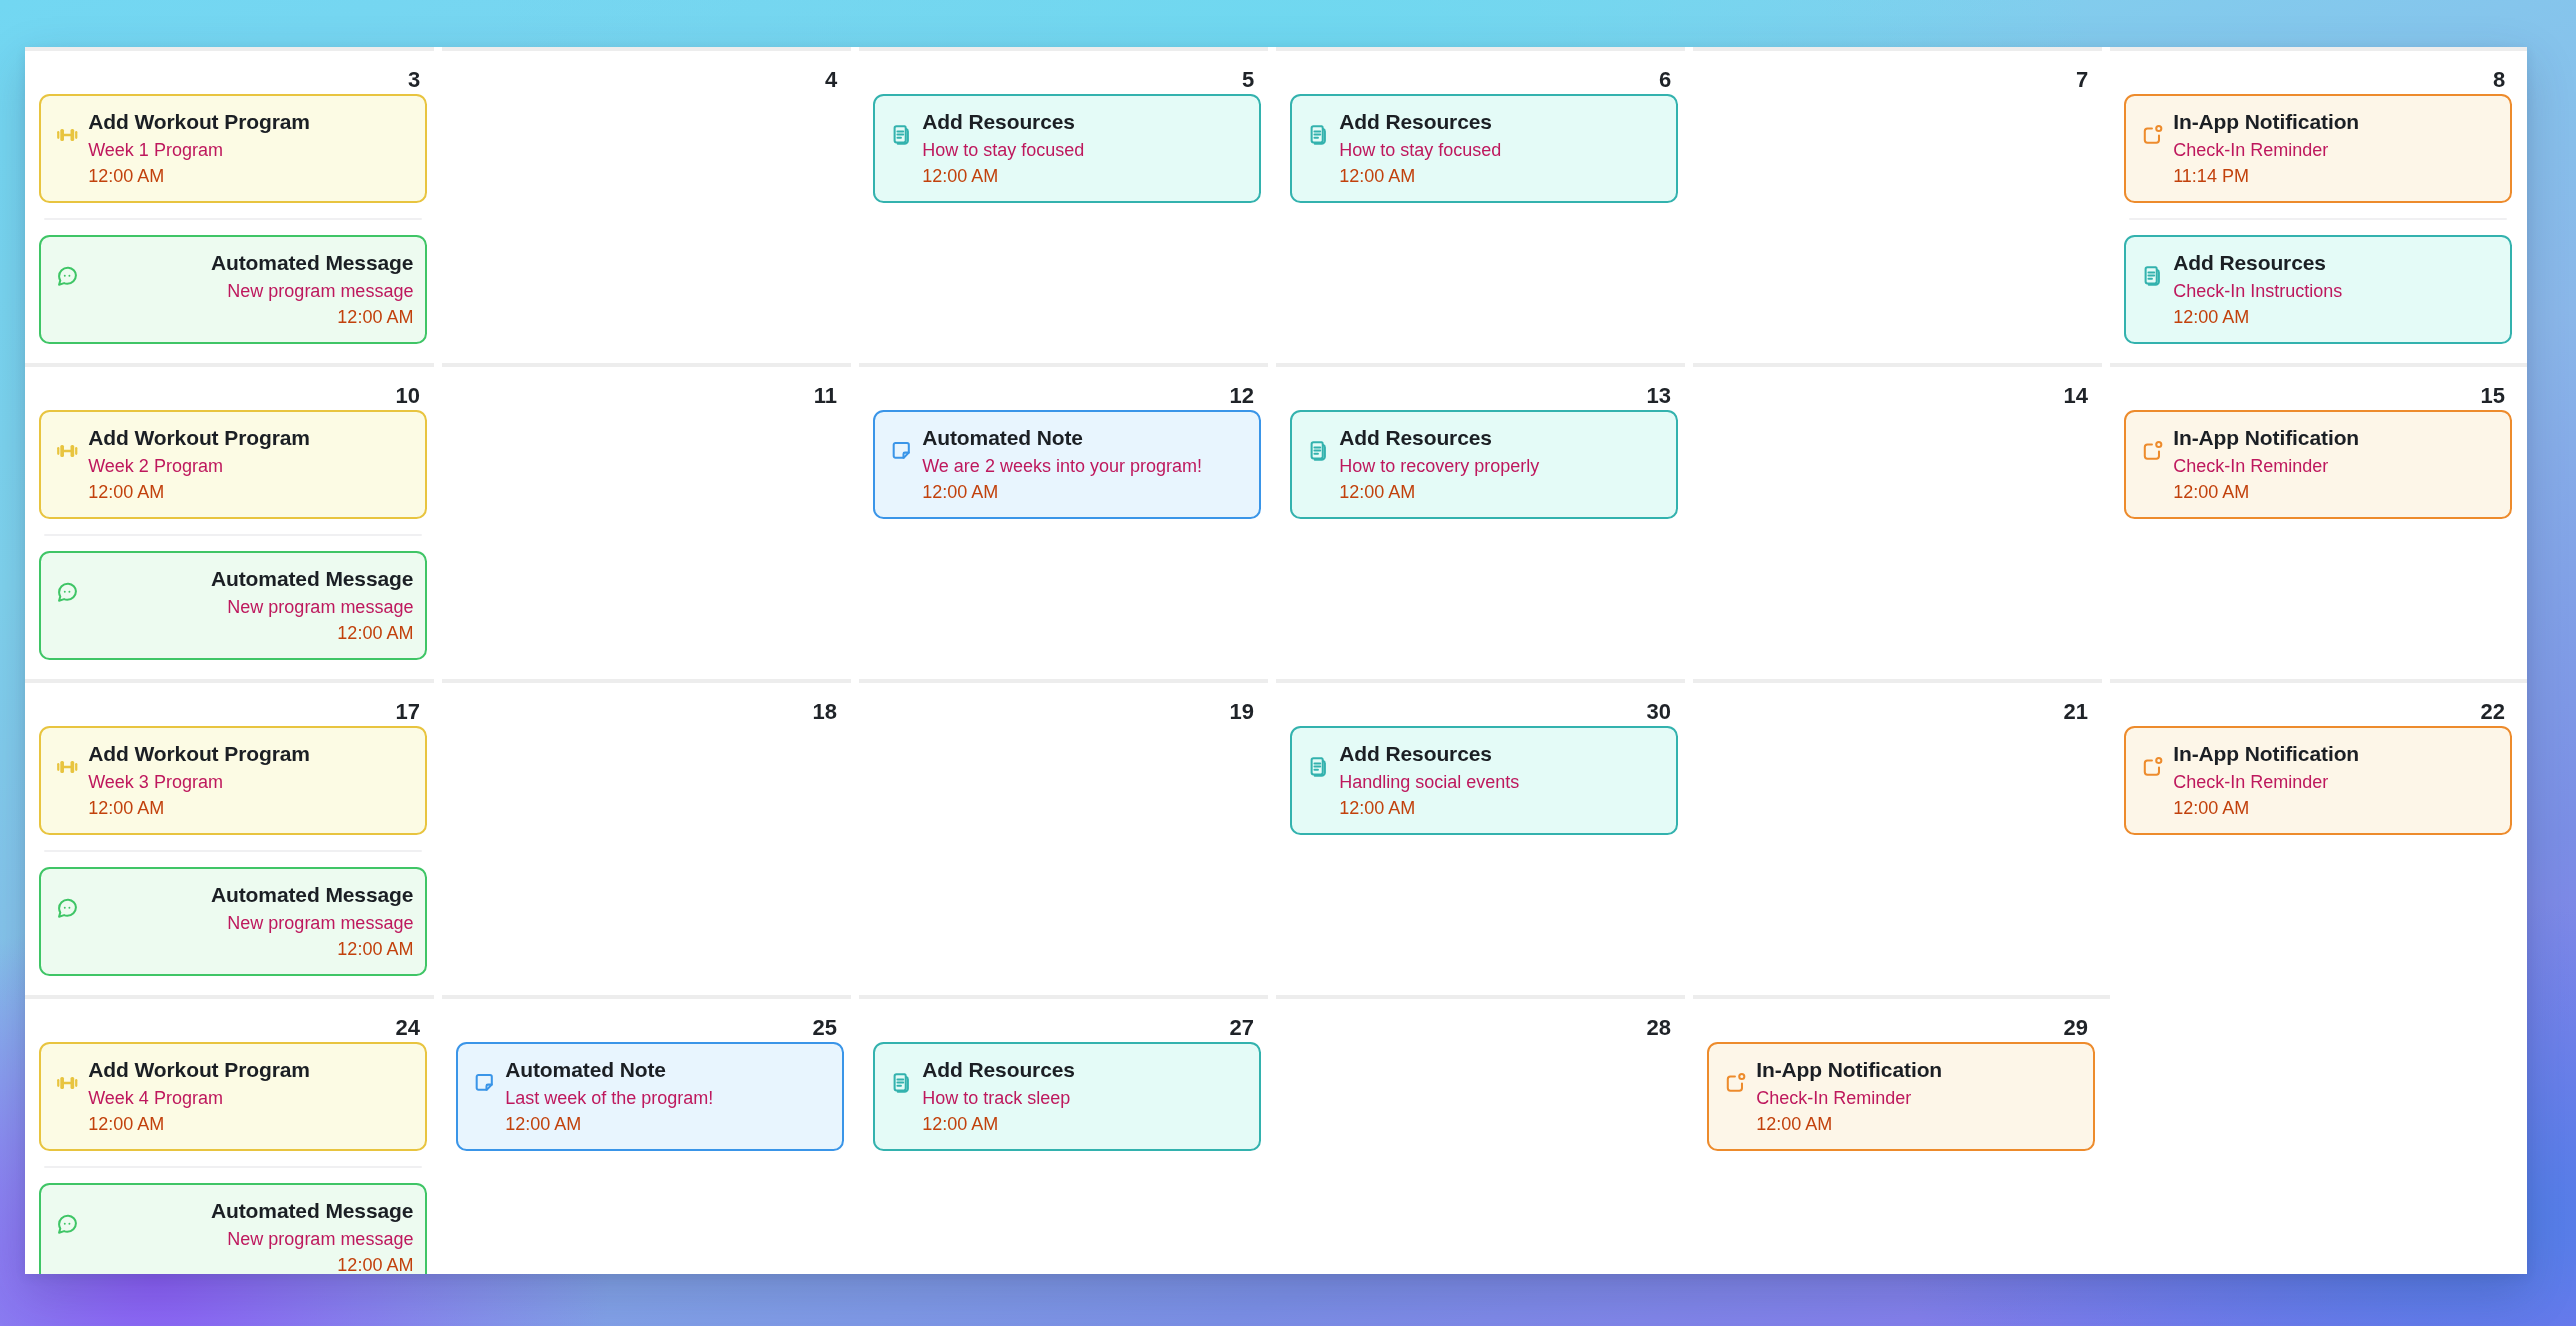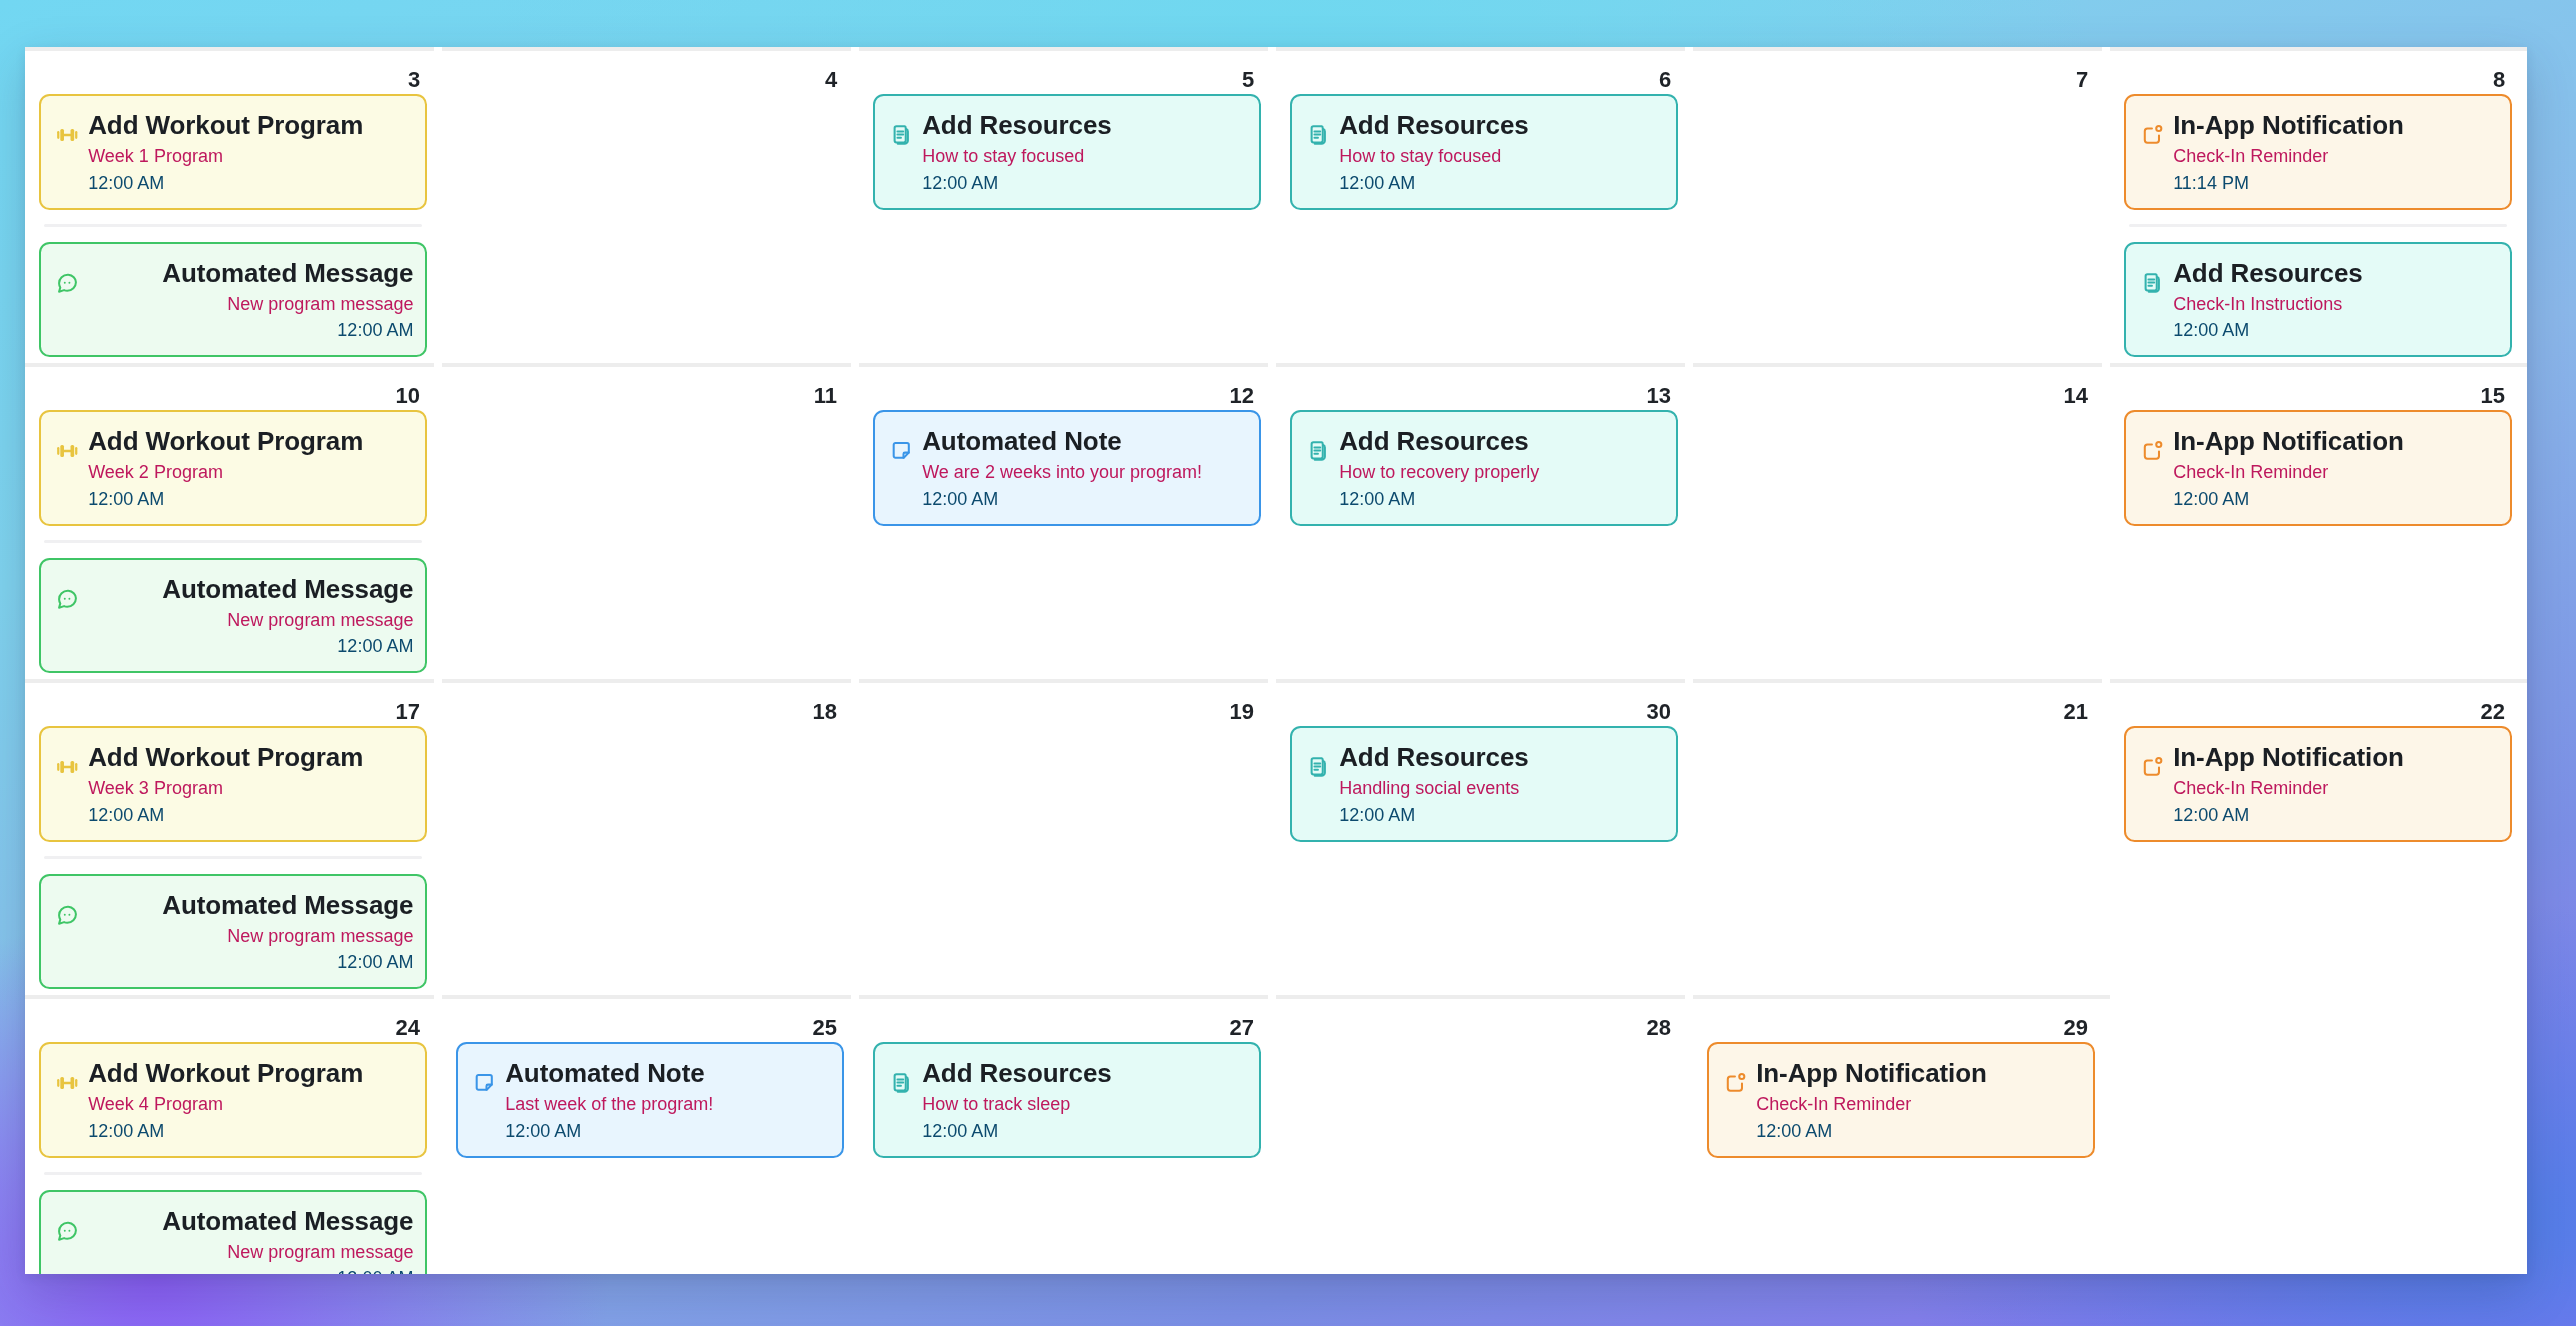--- a/index.html
+++ b/index.html
@@ -80,38 +80,38 @@
   .event-card {
     position: relative;
     border-radius: 10.6px;
     border: 2px solid;
     padding: 13px 11.4px 12.3px 47px;
     min-height: 79px;
     cursor: pointer;
   }
 
   .event-title {
-    font-size: 26px;
+    font-size: 21px;
     font-weight: 700;
     color: #1b1f24;
     line-height: 1.28;
     letter-spacing: -0.1px;
   }
   .event-subtitle {
     font-size: 18px;
     font-weight: 400;
     color: #be185d;
     line-height: 1.32;
     margin-top: 3px;
     white-space: nowrap;
   }
   .event-time {
     font-size: 18px;
     font-weight: 400;
-    color: #0c4a6e;
+    color: #c2410c;
     line-height: 1.32;
     margin-top: 2.5px;
   }
 
   .event-icon {
     position: absolute;
     left: 14px;
     top: 39px;
     width: 24.5px;
     height: 24.5px;

